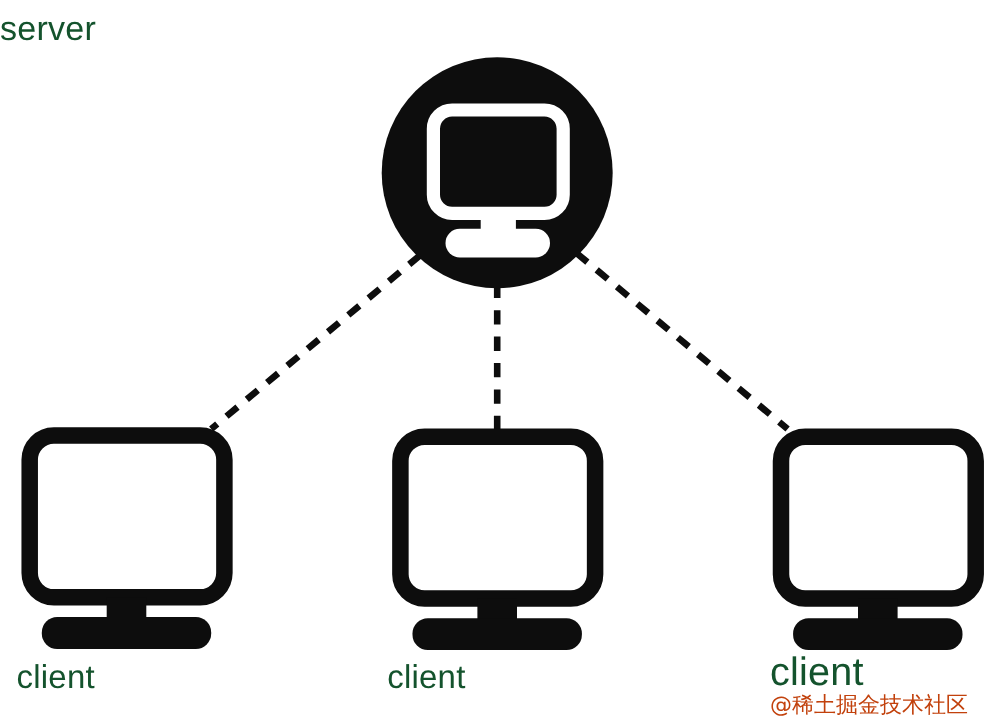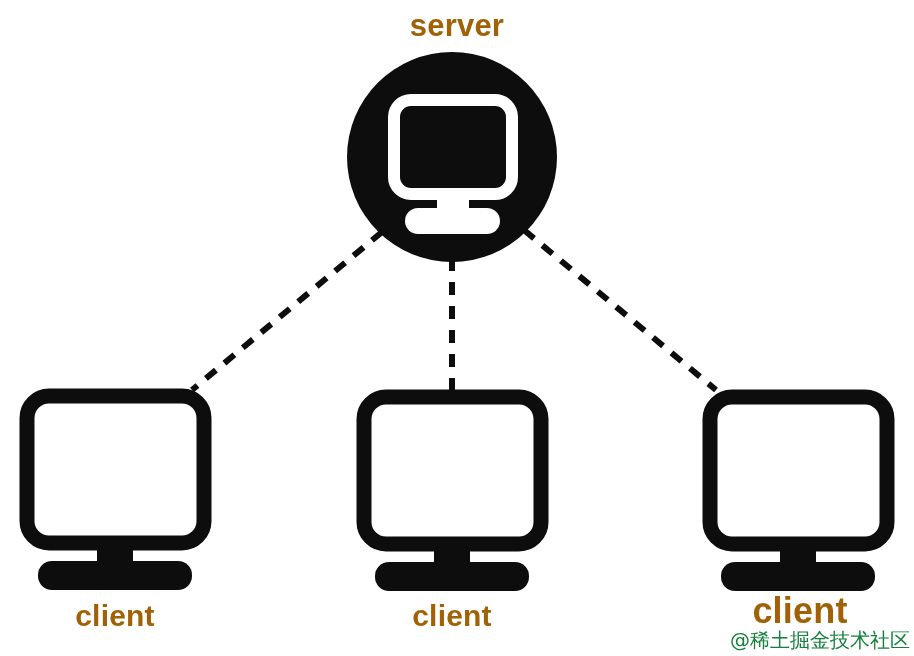--- a/index.html
+++ b/index.html
@@ -20,25 +20,24 @@
   #diagram-svg {
     position: absolute;
     top: 0;
     left: 0;
     width: 914px;
     height: 656px;
     display: block;
   }
   .node-label {
     position: absolute;
-    color: #a16207;
+    color: #14532d;
     font-family: "Liberation Sans", sans-serif;
-    font-weight: 700;
+    font-weight: 400;
     white-space: nowrap;
-    text-align: center;
     letter-spacing: 0.2px;
   }
   #server-label {
     left: 0;
     top: 8px;
     width: 914px;
     font-size: 31px;
     line-height: 36px;
   }
   #client-label-1 {
@@ -60,24 +59,24 @@
     top: 590px;
     width: 200px;
     font-size: 36px;
     line-height: 42px;
   }
   #watermark {
     position: absolute;
     left: 700px;
     top: 627px;
     width: 210px;
-    text-align: right;
+    text-align: left;
     font-size: 20px;
     line-height: 26px;
-    color: #15803d;
+    color: #c2410c;
     font-family: "DejaVu Sans", sans-serif;
     white-space: nowrap;
     pointer-events: none;
   }
 </style>
 </head>
 <body>
 
 <div id="canvas">
 

